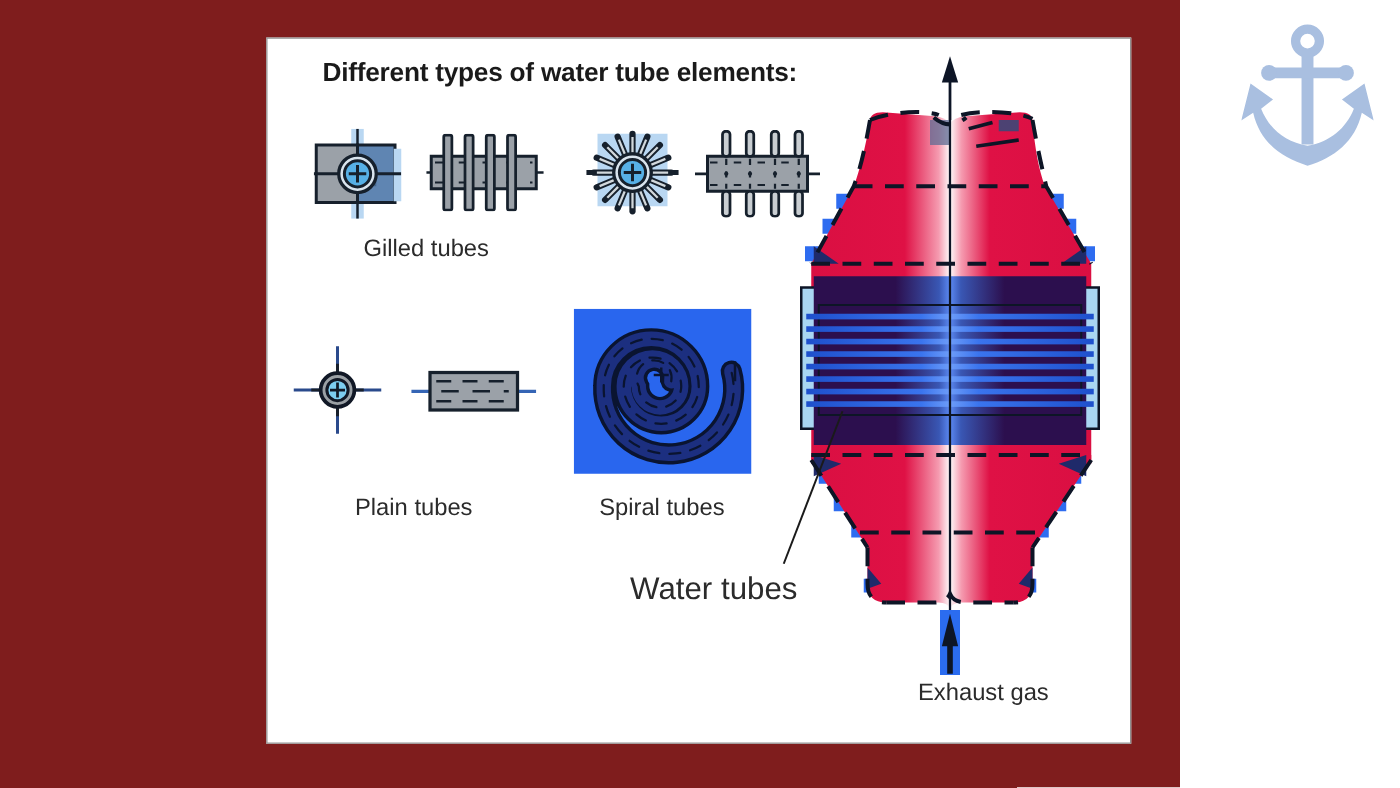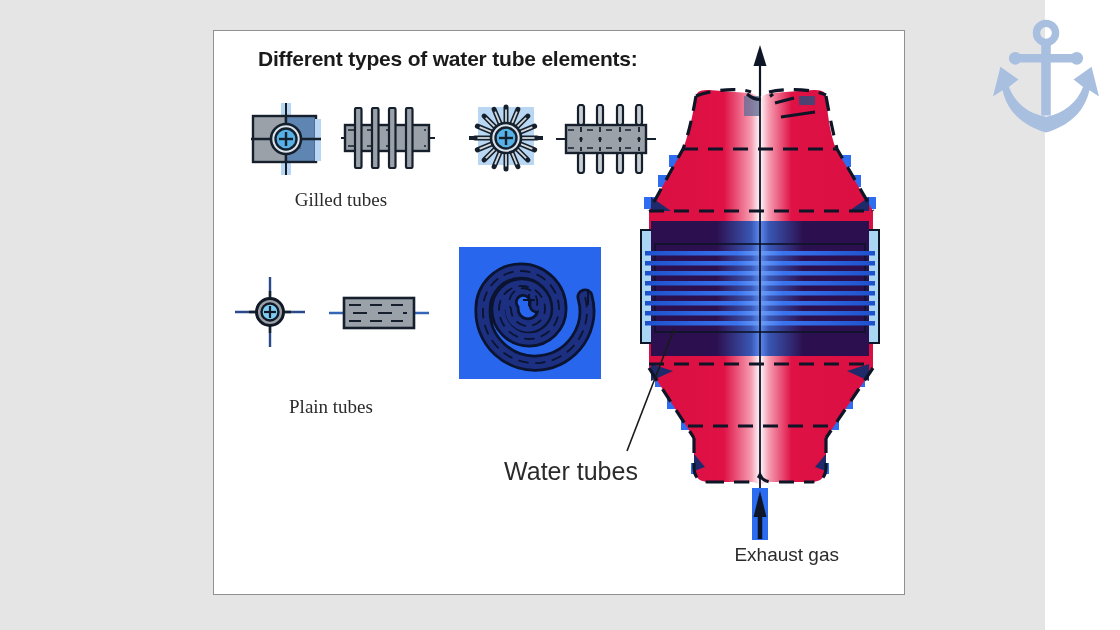--- a/index.html
+++ b/index.html
@@ -1,27 +1,27 @@
 <!DOCTYPE html>
 <html><head>
 <meta charset="utf-8">
 <style>
   * { box-sizing: border-box; margin: 0; padding: 0; }
   html,body { width:1120px; height:630px; background:#ffffff; overflow:hidden;
               font-family:"Liberation Sans","DejaVu Sans",sans-serif; }
-  #stage { position:relative; width:1045px; height:630px; background:#e5e5e5; }
+  #stage { position:relative; width:944px; height:630px; background:#7f1d1d; }
 
   .frame { position:absolute; left:213px; top:30px; width:692px; height:565px;
            border:1px solid #909090; background:#ffffff; }
 
   .title { position:absolute; left:44px; top:16px; font-size:21px; font-weight:700;
            color:#1a1a1a; letter-spacing:-0.2px; white-space:nowrap; }
 
   .icon { position:absolute; }
-  .tube-label { position:absolute; font-size:19px; color:#2b2b2b; text-align:center; white-space:nowrap;font-family:Liberation Serif, serif; }
+  .tube-label { position:absolute; font-size:19px; color:#2b2b2b; text-align:center; white-space:nowrap; }
 
   .lbl-gilled  { left:47px;  top:158px; width:160px; }
   .lbl-pinned  { left:277px; top:158px; width:160px; }
   .lbl-plain   { left:37px;  top:365px; width:160px; }
   .lbl-spiral  { left:238px; top:365px; width:155px; }
 
   .lbl-water   { position:absolute; left:282px; top:426px; width:150px;
                  font-size:25px; color:#2b2b2b; text-align:center; white-space:nowrap; }
   .lbl-exhaust { position:absolute; left:465px; top:513px; width:160px;
                  font-size:19px; color:#2b2b2b; text-align:right; white-space:nowrap; }
@@ -155,20 +155,21 @@
       <g fill="none" stroke-linecap="round">
         <path d="M78,58 A14,14 0 1 0 52,62 A17,17 0 1 0 86,62 A23,23 0 1 0 40,62 A30,30 0 1 0 100,62 A38,38 0 1 0 24,62 A52,52 0 1 0 126,50" stroke="#0a1430" stroke-width="17"></path>
         <path d="M78,58 A14,14 0 1 0 52,62 A17,17 0 1 0 86,62 A23,23 0 1 0 40,62 A30,30 0 1 0 100,62 A38,38 0 1 0 24,62 A52,52 0 1 0 126,50" stroke="#1c2f80" stroke-width="11.5"></path>
         <path d="M78,58 A14,14 0 1 0 52,62 A17,17 0 1 0 86,62 A23,23 0 1 0 40,62 A30,30 0 1 0 100,62 A38,38 0 1 0 24,62 A52,52 0 1 0 126,50" stroke="#0a1430" stroke-width="1.8" stroke-dasharray="9 8"></path>
       </g>
       <line x1="64" y1="53" x2="76" y2="53" stroke="#0a1430" stroke-width="2"></line>
       <line x1="70" y1="47" x2="70" y2="59" stroke="#0a1430" stroke-width="2"></line>
       <line x1="129" y1="42" x2="129" y2="58" stroke="#0a1430" stroke-width="2"></line>
     </svg>
 
+    <div class="tube-label lbl-spiral">Spiral tubes</div>
 
     <svg class="icon" style="left:415px; top:8px;" width="252" height="512" viewBox="0 0 252 512">
       <defs>
         <linearGradient id="redGrad" gradientUnits="userSpaceOnUse" x1="18" y1="0" x2="244" y2="0">
           <stop offset="0" stop-color="#da0f42"></stop>
           <stop offset="0.34" stop-color="#df1145"></stop>
           <stop offset="0.46" stop-color="#f59bb0"></stop>
           <stop offset="0.5" stop-color="#fdfbfb"></stop>
           <stop offset="0.54" stop-color="#f59bb0"></stop>
           <stop offset="0.64" stop-color="#df1145"></stop>

